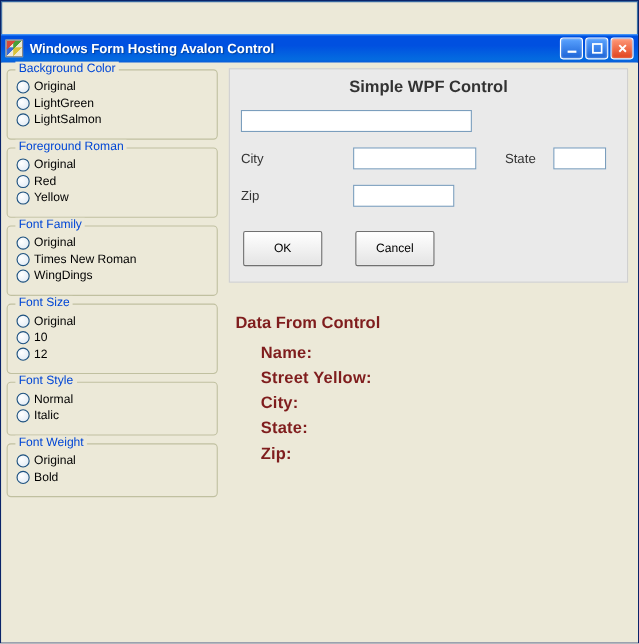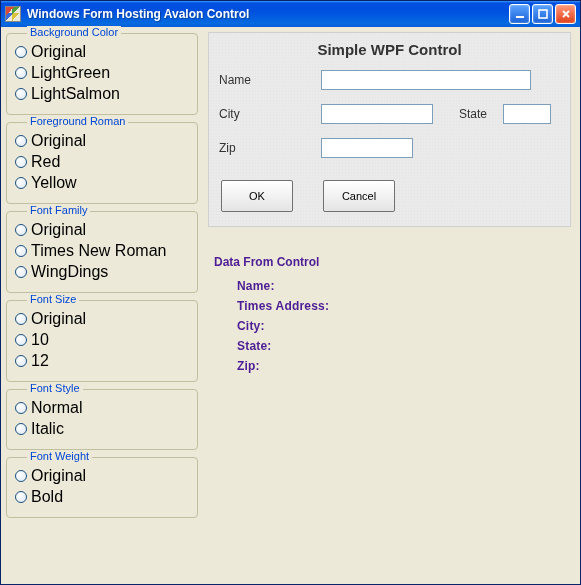--- a/index.html
+++ b/index.html
@@ -23,20 +23,21 @@
   }
   .titlebar {
     height: 26px;
     background: linear-gradient(to bottom,#3a95ff 0%,#0050e0 8%,#0050e0 40%,#046be0 88%,#0a5bd8 100%);
     display: flex;
     align-items: center;
     padding: 0 4px;
     color: #fff;
     font-weight: bold;
     font-size: 12px;
+    margin-top: 30px;
   }
   .app-icon {
     width: 16px; height: 16px;
     margin-right: 4px;
     background:
       linear-gradient(135deg,#d94a3a 50%, transparent 50%) top left/8px 8px no-repeat,
       linear-gradient(135deg,#4aa03a 50%, transparent 50%) top right/8px 8px no-repeat,
       linear-gradient(135deg,#3a6ad9 50%, transparent 50%) bottom left/8px 8px no-repeat,
       linear-gradient(135deg,#d9c23a 50%, transparent 50%) bottom right/8px 8px no-repeat,
       #ece9d8;
@@ -77,33 +78,33 @@
   .groupbox {
     border: 1px solid #c0c0a0;
     border-radius: 4px;
     margin: 3px 2px 4px 2px;
     padding: 6px 8px 8px 8px;
     position: relative;
   }
   .groupbox .legend {
     position: absolute;
     top: -8px;
-    left: 20px;
+    left: 7px;
     background: #ece9d8;
     padding: 0 3px;
     color: #0046d5;
     font-weight: normal;
     font-size: 11px;
   }
   .radio-row {
     display:flex;
     align-items:center;
     gap: 4px;
     margin: 3px 0 3px 0;
-    font-size: 16px;
+    font-size: 11px;
     color:#000;
   }
   .radio {
     width: 12px; height:12px;
     border:1px solid #1c5180;
     border-radius:50%;
     background: radial-gradient(circle at 35% 35%, #fff, #dbe7f3);
     flex-shrink:0;
   }
 
@@ -159,22 +160,22 @@
     background: linear-gradient(to bottom,#fff,#e4e4e4);
     font-size: 11px;
     font-family: inherit;
     border-radius: 2px;
     box-shadow: inset 0 0 1px #fff;
   }
 
   .data-out {
     margin-top: 28px;
     padding-left: 6px;
-    font-size: 12px;
-    color:#4c1d95;
+    font-size: 15px;
+    color:#7f1d1d;
   }
   .data-out .hdr {
     font-weight: bold;
     margin-bottom: 10px;
   }
   .data-out .line {
     font-weight: bold;
     margin: 6px 0;
     letter-spacing: 0.2px;
     padding-left: 23px;
@@ -300,21 +301,20 @@
       </div>
 
     </div>
 
     <div class="right-col">
 
       <div class="wpf-panel">
         <div class="wpf-title">Simple WPF Control</div>
 
         <div class="form-row">
-          <div class="form-label">Name</div>
           <input class="tbox name" value="" style="">
         </div>
         <div class="form-row">
           <div class="form-label">City</div>
           <input class="tbox city" value="" style="">
           <div class="city-row-gap"></div>
           <div class="state-lbl">State</div>
           <input class="tbox state" value="" style="">
         </div>
         <div class="form-row">
@@ -324,21 +324,21 @@
 
         <div class="btn-row">
           <button class="btn">OK</button>
           <button class="btn">Cancel</button>
         </div>
       </div>
 
       <div class="data-out">
         <div class="hdr">Data From Control</div>
         <div class="line">Name:</div>
-        <div class="line">Times Address:</div>
+        <div class="line">Street Yellow:</div>
         <div class="line">City:</div>
         <div class="line">State:</div>
         <div class="line">Zip:</div>
       </div>
 
     </div>
 
   </div>
 </div>
 

